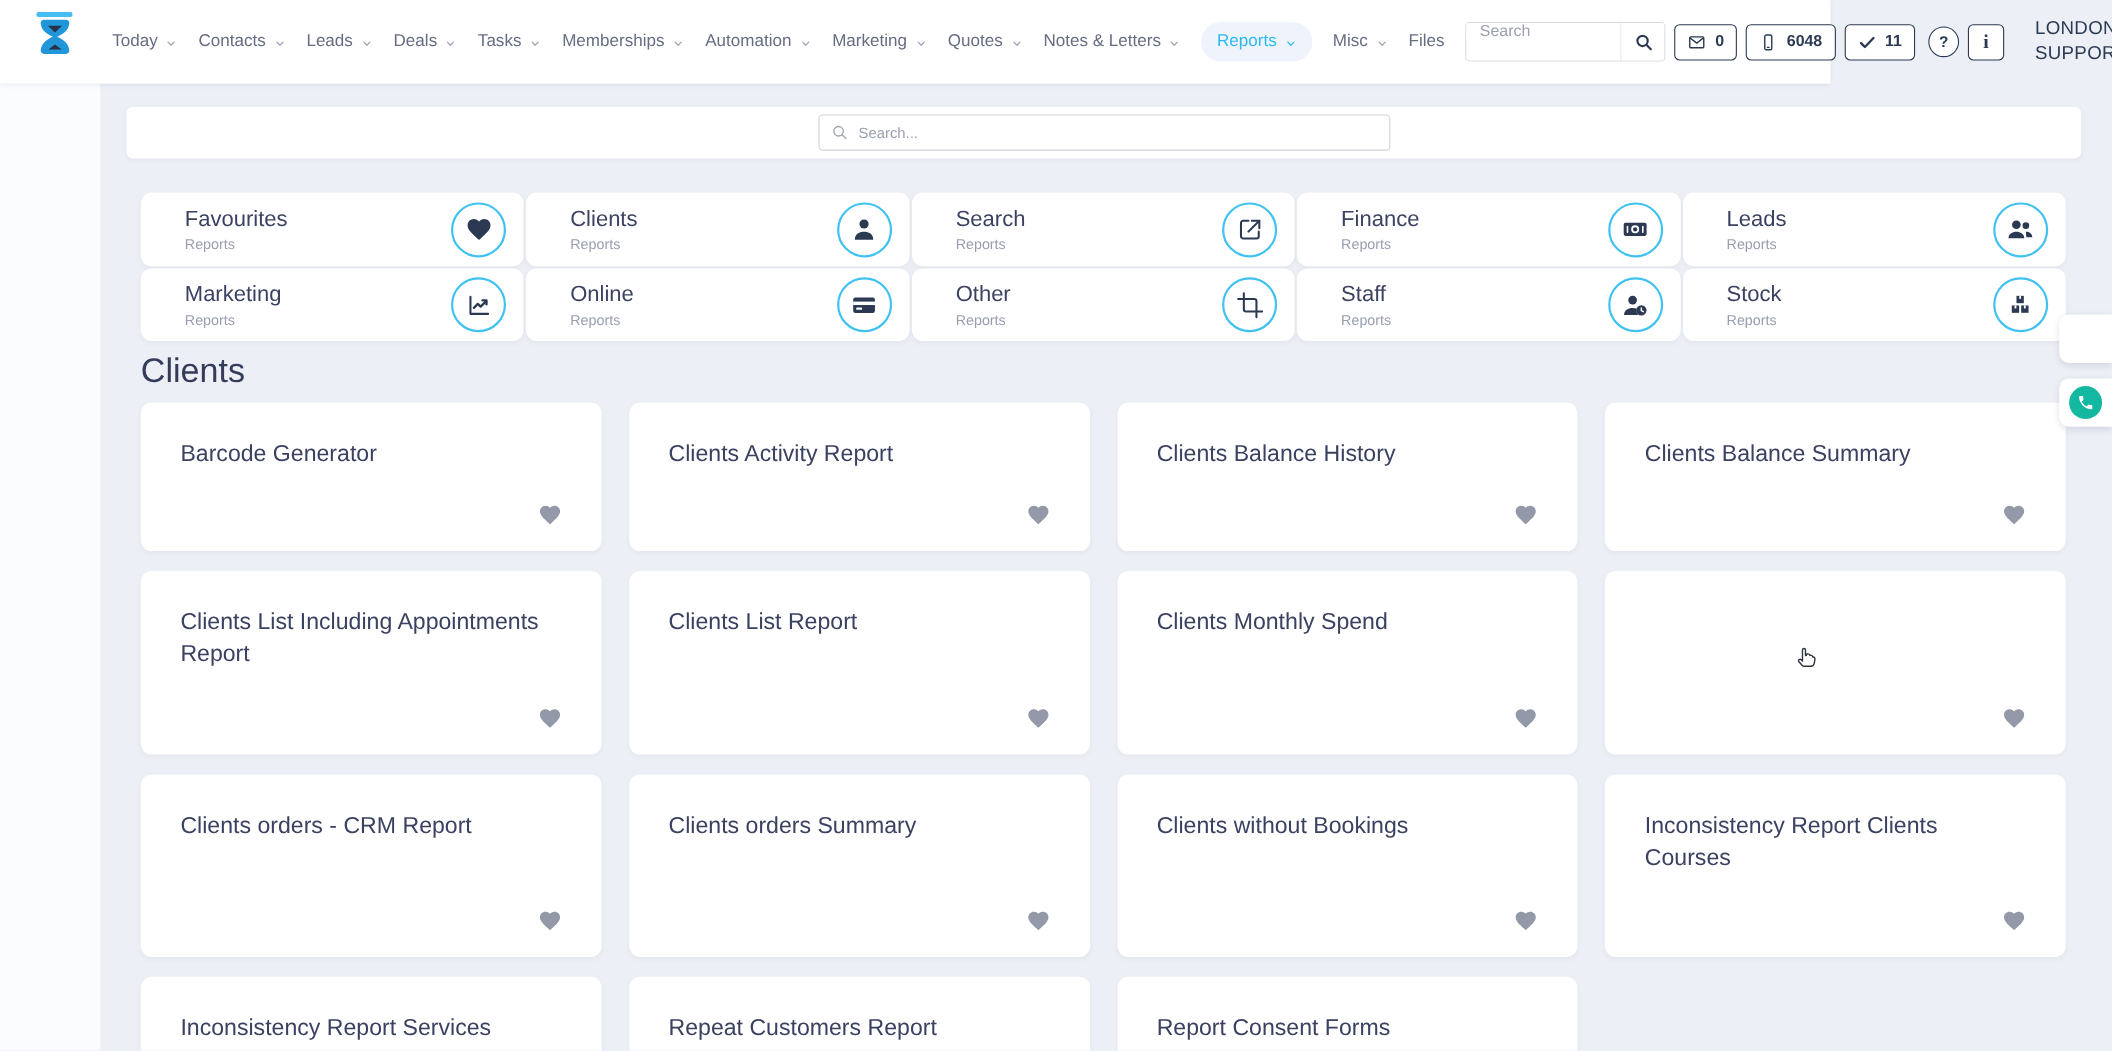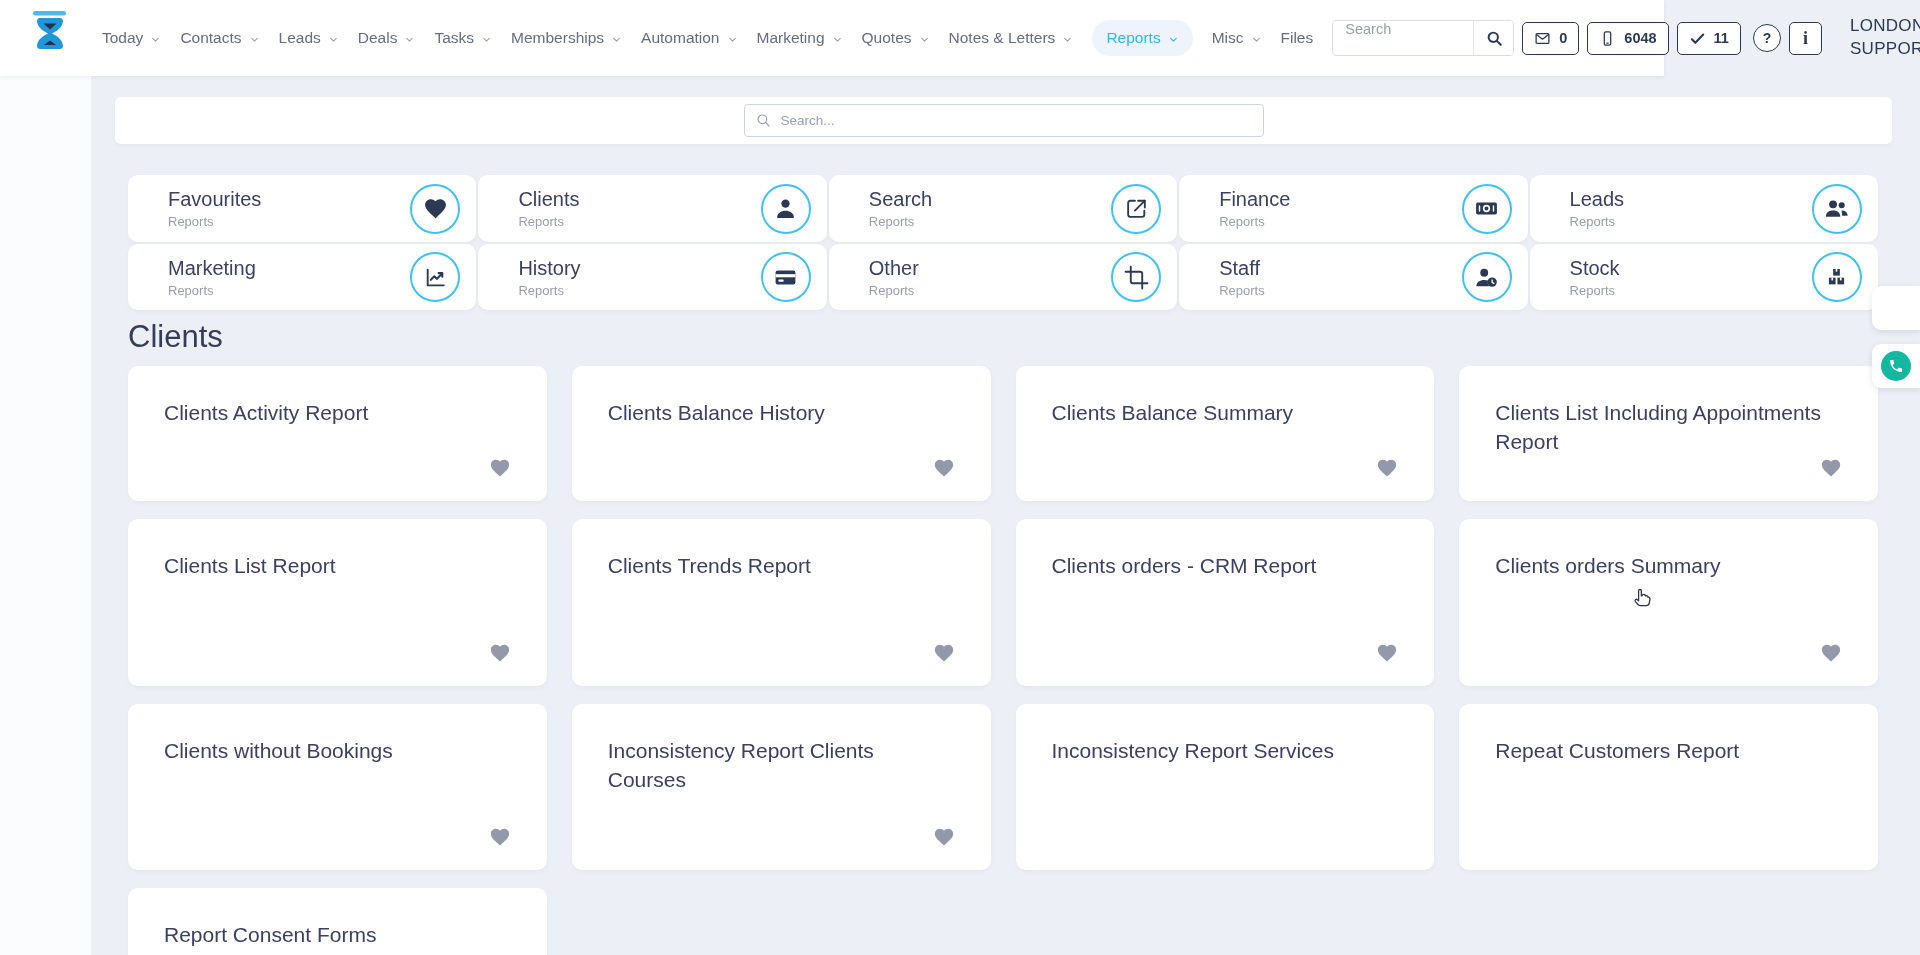--- a/index.html
+++ b/index.html
@@ -427,21 +427,21 @@
           <span class="icon">
             <svg viewBox="0 0 24 24">
               <path d="M4.5 4.5v15h15.5" fill="none" stroke="currentColor" stroke-width="1.8" stroke-linecap="round" stroke-linejoin="round"></path>
               <path d="M7.5 14.3l3.4-3.5 2.5 2.4 4.8-4.8" fill="none" stroke="currentColor" stroke-width="2" stroke-linecap="round" stroke-linejoin="round"></path>
               <path d="M15 7.8h3.5v3.5" fill="none" stroke="currentColor" stroke-width="2" stroke-linecap="round" stroke-linejoin="round"></path>
             </svg>
           </span>
         </div>
       </div>
       <div class="cat-card">
-        <div class="cat-title">History</div>
+        <div class="cat-title">Online</div>
         <div class="cat-sub">Reports</div>
         <div class="cat-icon">
           <span class="icon">
             <svg viewBox="0 0 24 24">
               <rect x="2.5" y="5.3" width="19" height="13.4" rx="2" fill="currentColor"></rect>
               <rect x="2.5" y="8.8" width="19" height="3" fill="#fff"></rect>
               <rect x="5.2" y="14" width="5" height="2" rx=".6" fill="#fff"></rect>
             </svg>
           </span>
         </div>
@@ -487,20 +487,28 @@
             </svg>
           </span>
         </div>
       </div>
     </div>
 
   <h1 class="section-title">Clients</h1>
 
   <div class="report-grid" id="report-grid">
       <div class="report-card">
+        <div class="report-title">Barcode Generator</div>
+        <span class="report-heart icon">
+          <svg viewBox="0 0 24 24">
+            <path d="M12 21.35l-1.45-1.32C5.4 15.36 2 12.28 2 8.5 2 5.42 4.42 3 7.5 3c1.74 0 3.41.81 4.5 2.09C13.09 3.81 14.76 3 16.5 3 19.58 3 22 5.42 22 8.5c0 3.78-3.4 6.86-8.55 11.54L12 21.35z" fill="currentColor"></path>
+          </svg>
+        </span>
+      </div>
+      <div class="report-card">
         <div class="report-title">Clients Activity Report</div>
         <span class="report-heart icon">
           <svg viewBox="0 0 24 24">
             <path d="M12 21.35l-1.45-1.32C5.4 15.36 2 12.28 2 8.5 2 5.42 4.42 3 7.5 3c1.74 0 3.41.81 4.5 2.09C13.09 3.81 14.76 3 16.5 3 19.58 3 22 5.42 22 8.5c0 3.78-3.4 6.86-8.55 11.54L12 21.35z" fill="currentColor"></path>
           </svg>
         </span>
       </div>
       <div class="report-card">
         <div class="report-title">Clients Balance History</div>
         <span class="report-heart icon">
@@ -527,21 +535,28 @@
       </div>
       <div class="report-card">
         <div class="report-title">Clients List Report</div>
         <span class="report-heart icon">
           <svg viewBox="0 0 24 24">
             <path d="M12 21.35l-1.45-1.32C5.4 15.36 2 12.28 2 8.5 2 5.42 4.42 3 7.5 3c1.74 0 3.41.81 4.5 2.09C13.09 3.81 14.76 3 16.5 3 19.58 3 22 5.42 22 8.5c0 3.78-3.4 6.86-8.55 11.54L12 21.35z" fill="currentColor"></path>
           </svg>
         </span>
       </div>
       <div class="report-card">
-        <div class="report-title">Clients Trends Report</div>
+        <div class="report-title">Clients Monthly Spend</div>
+        <span class="report-heart icon">
+          <svg viewBox="0 0 24 24">
+            <path d="M12 21.35l-1.45-1.32C5.4 15.36 2 12.28 2 8.5 2 5.42 4.42 3 7.5 3c1.74 0 3.41.81 4.5 2.09C13.09 3.81 14.76 3 16.5 3 19.58 3 22 5.42 22 8.5c0 3.78-3.4 6.86-8.55 11.54L12 21.35z" fill="currentColor"></path>
+          </svg>
+        </span>
+      </div>
+      <div class="report-card">
         <span class="report-heart icon">
           <svg viewBox="0 0 24 24">
             <path d="M12 21.35l-1.45-1.32C5.4 15.36 2 12.28 2 8.5 2 5.42 4.42 3 7.5 3c1.74 0 3.41.81 4.5 2.09C13.09 3.81 14.76 3 16.5 3 19.58 3 22 5.42 22 8.5c0 3.78-3.4 6.86-8.55 11.54L12 21.35z" fill="currentColor"></path>
           </svg>
         </span>
       </div>
       <div class="report-card">
         <div class="report-title">Clients orders - CRM Report</div>
         <span class="report-heart icon">
           <svg viewBox="0 0 24 24">

